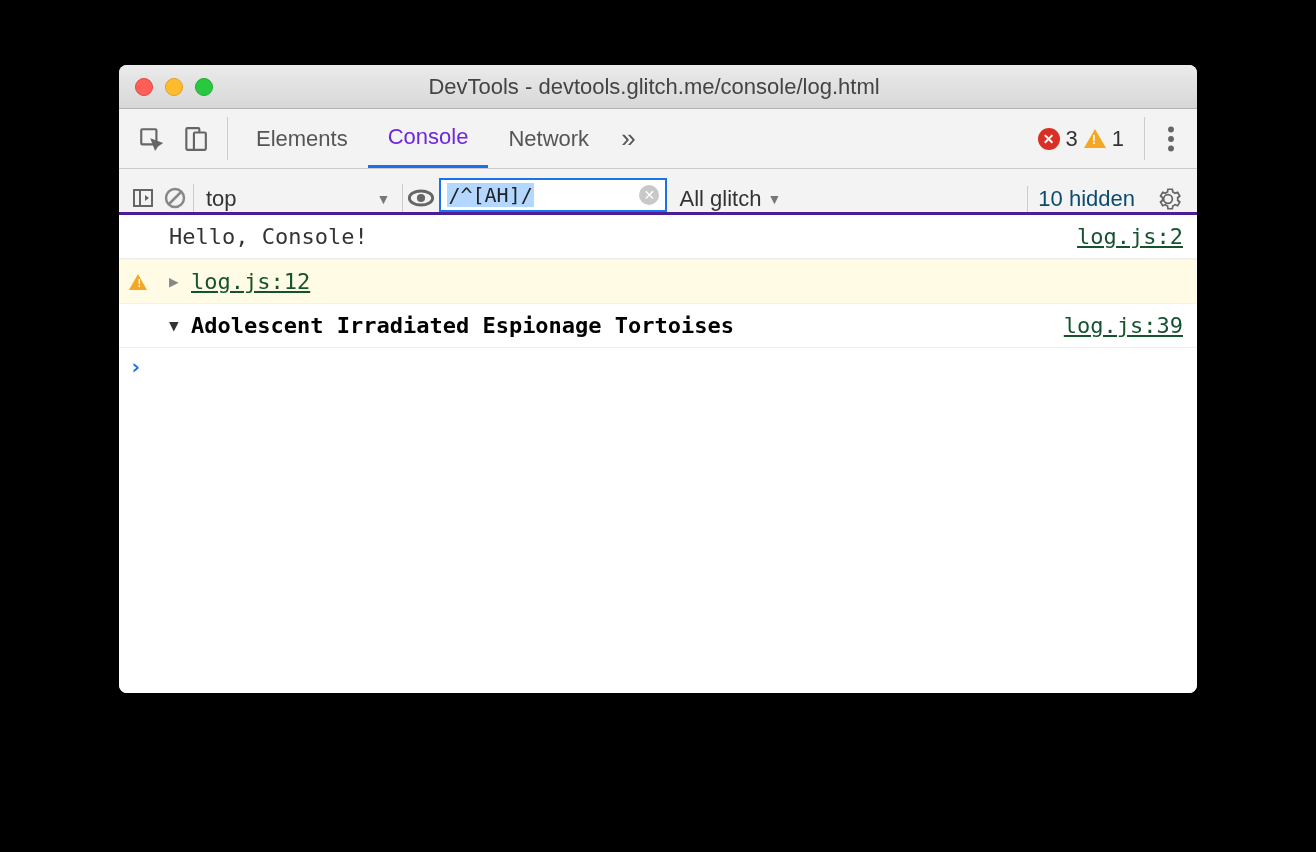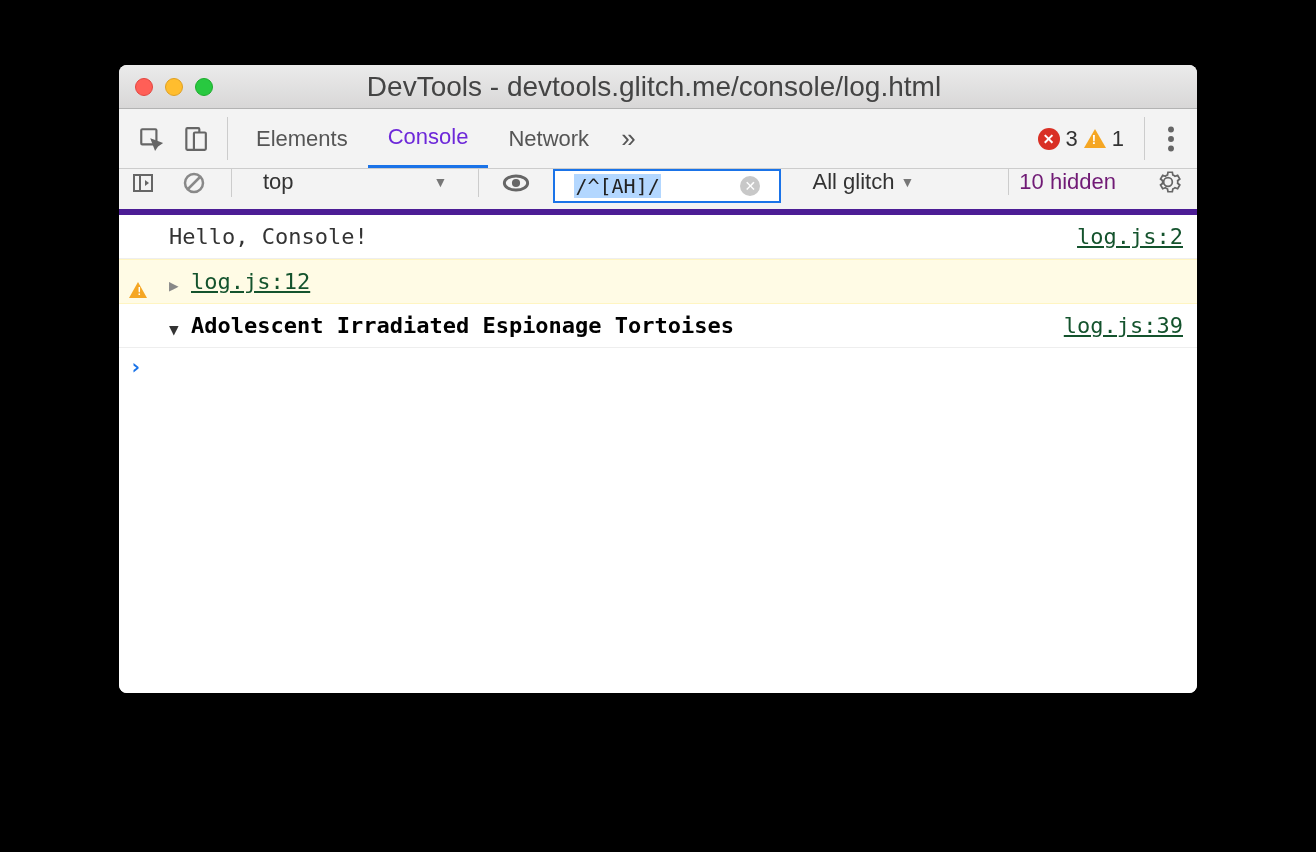--- a/index.html
+++ b/index.html
@@ -29,21 +29,21 @@
   border-bottom: 1px solid #b3b3b3;
   display: flex;
   align-items: center;
   position: relative;
 }
 .traffic { display: flex; gap: 12px; margin-left: 16px; }
 .dot { width: 18px; height: 18px; border-radius: 50%; }
 .dot.red { background: #ff5f57; border:1px solid #e24640;}
 .dot.yellow { background: #ffbd2e; border:1px solid #dfa023;}
 .dot.green { background: #28c940; border:1px solid #1dac2c;}
-.title { position: absolute; left:0; right:8px; text-align:center; font-size:28px; color:#444; pointer-events:none;}
+.title { position: absolute; left:0; right:8px; text-align:center; font-size:22px; color:#444; pointer-events:none;}
 .tabbar {
   height: 60px;
   background: #f3f3f3;
   border-bottom: 1px solid #ccc;
   display: flex;
   align-items: stretch;
   padding: 0 8px;
 }
 .tabbar .left-icons { display:flex; align-items:center; gap:16px; padding:0 10px;}
 .tabbar .divider { width:1px; background:#ccc; margin:8px 8px;}
@@ -54,59 +54,59 @@
   cursor:pointer;
 }
 .tab.active { color:#6d28d9; border-bottom: 3px solid #1a73e8; font-weight:400;}
 .spacer { flex:1; }
 .status-group { display:flex; align-items:center; gap:6px; font-size:22px; color:#333; padding-right:12px;}
 .more-tabs { display:flex; align-items:center; padding:0 12px; font-size:26px; color:#555;}
 .kebab { display:flex; align-items:center; padding:0 14px; color:#666;}
 .toolbar {
   height: 46px;
   background: #f3f3f3;
-  border-bottom: 6px solid #4c1d95;
+  border-bottom: 3px solid #4c1d95;
   display:flex;
-  align-items:flex-start;
+  align-items:flex-end;
   padding: 0 10px;
-  gap: 23px;
+  gap: 4px;
 }
 .tb-icon { width:28px; height:28px; display:flex; align-items:center; justify-content:center; color:#666;}
 .context-select {
   display:flex; align-items:center; gap:140px;
   font-size:22px; color:#333; padding:0 8px;
 }
 .filter-box {
   border: 2px solid #1a73e8;
   background:#fff;
   height: 34px; width: 228px;
   display:flex; align-items:center;
-  padding: 0 19px;
+  padding: 0 6px;
 }
 .filter-box .sel {
   background:#b3d7ff;
   font-family: Menlo, monospace;
   font-size: 20px;
   color:#222;
   padding: 0 1px;
 }
 .filter-box .clear { margin-left:auto; width:20px; height:20px; border-radius:50%; background:#c8c8c8; display:flex; align-items:center; justify-content:center; color:#fff; font-size:14px;}
 .levels { display:flex; align-items:center; gap:6px; font-size:22px; color:#333; padding:0 8px;}
-.hidden-count { font-size:22px; color:#701a75; padding:0 10px; border-left:1px solid #ccc;}
+.hidden-count { font-size:22px; color:#0c4a6e; padding:0 10px; border-left:1px solid #ccc;}
 .gear { padding:0 6px; color:#666;}
 .console-body {
   flex:1;
   background:#fff;
   font-family: Menlo, Consolas, monospace;
   font-size: 22px;
   overflow:auto;
 }
 .row {
   display:flex;
-  align-items:flex-end;
+  align-items:center;
   padding: 5px 14px 5px 10px;
   border-bottom:1px solid #eee;
   line-height: 1.5;
 }
 .row .gutter { width: 40px; display:flex; align-items:center; justify-content:flex-start;}
 .row .disclosure { width:16px; color:#888; font-size:16px; margin-right:6px;}
 .row .msg { flex:1; }
 .row .src { color:#14532d; text-decoration: underline; font-size:22px;}
 .row.log { color:#333; }
 .row.warn { background:#fffbe5; border-top:1px solid #fff5c2; border-bottom:1px solid #fff5c2; color:#5c3c00;}

